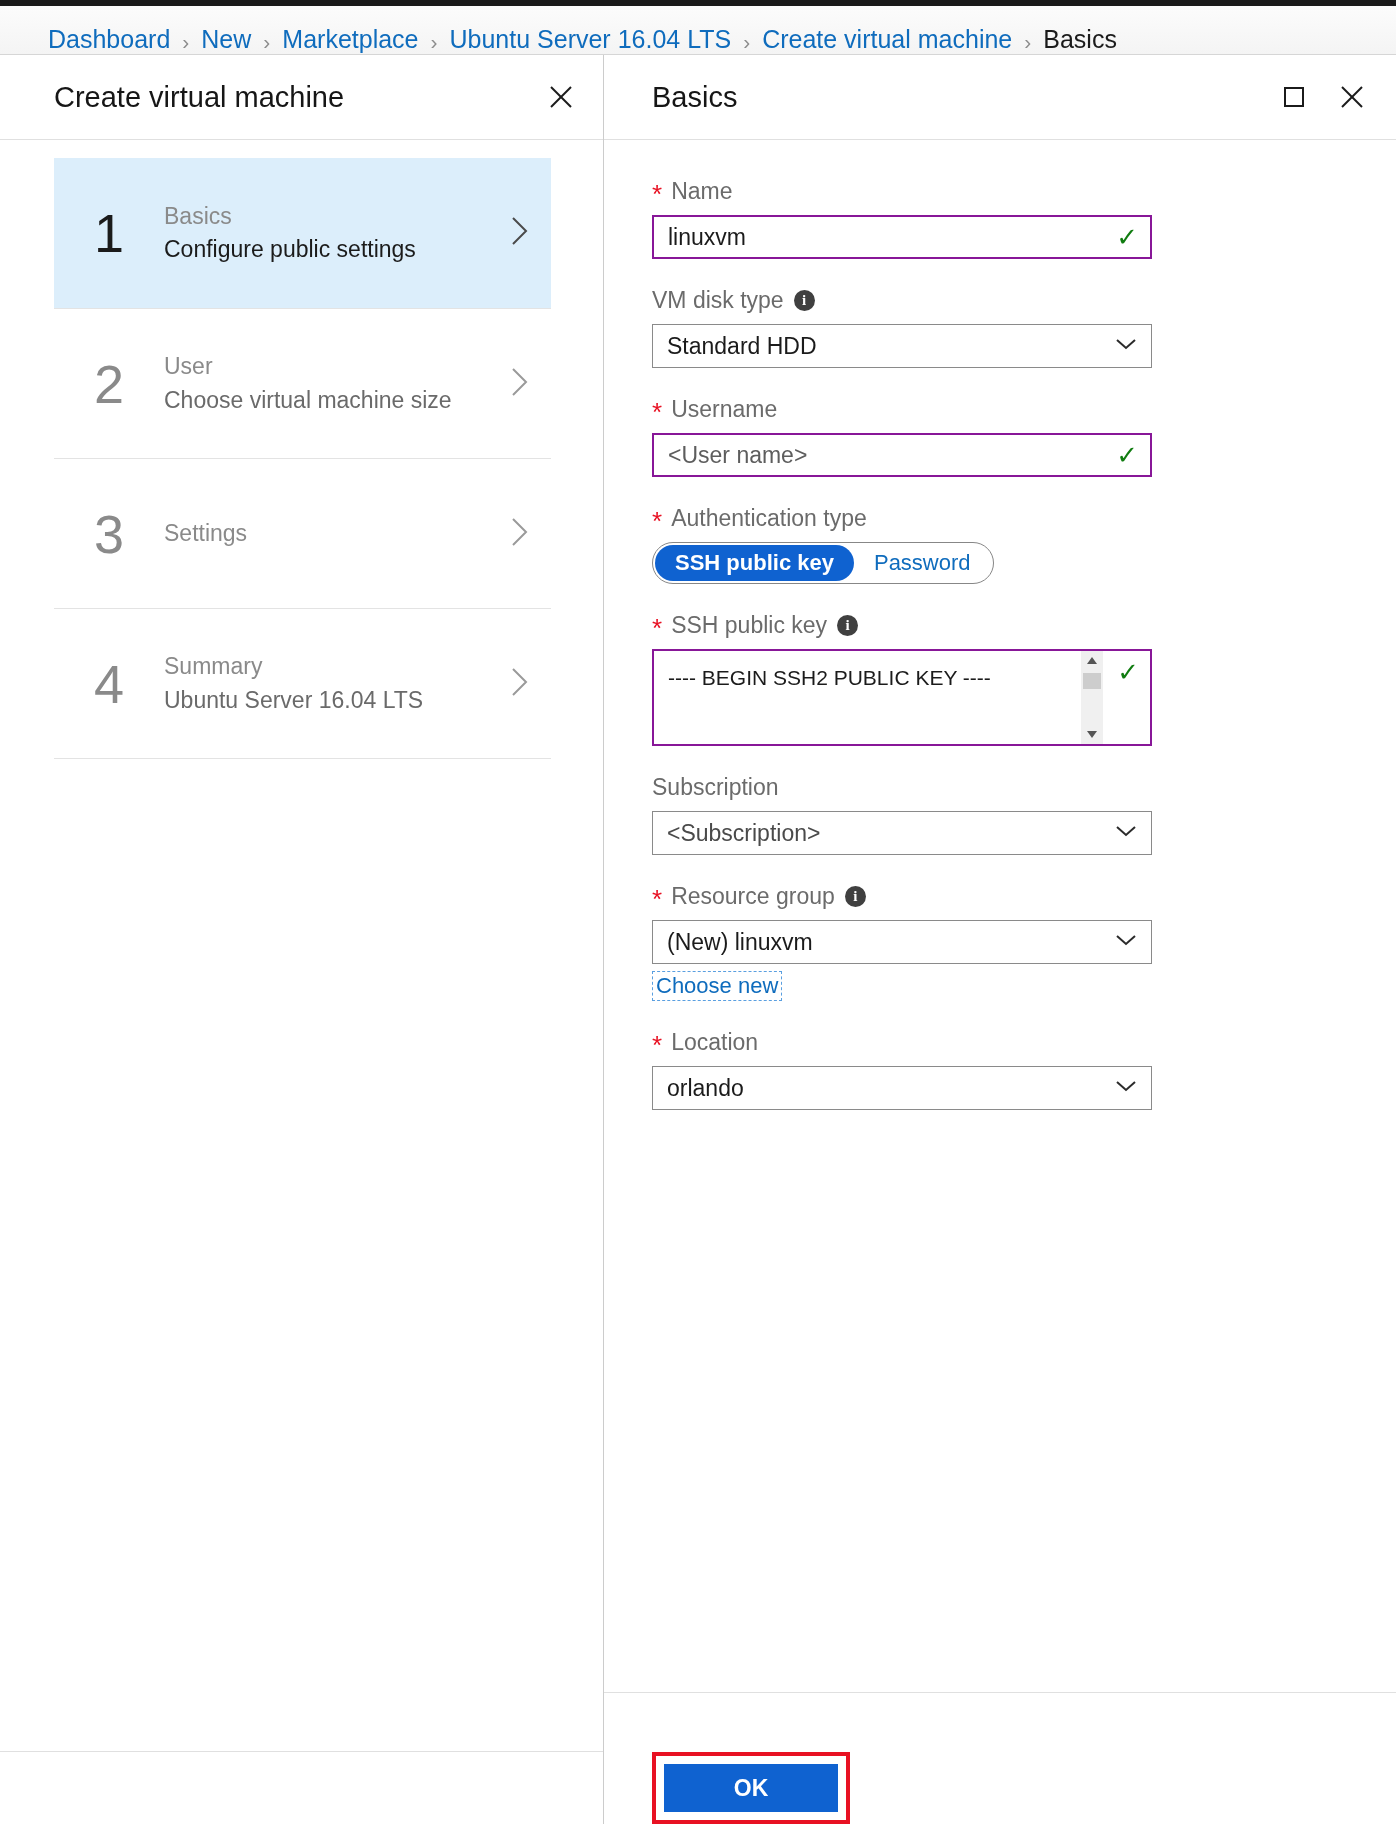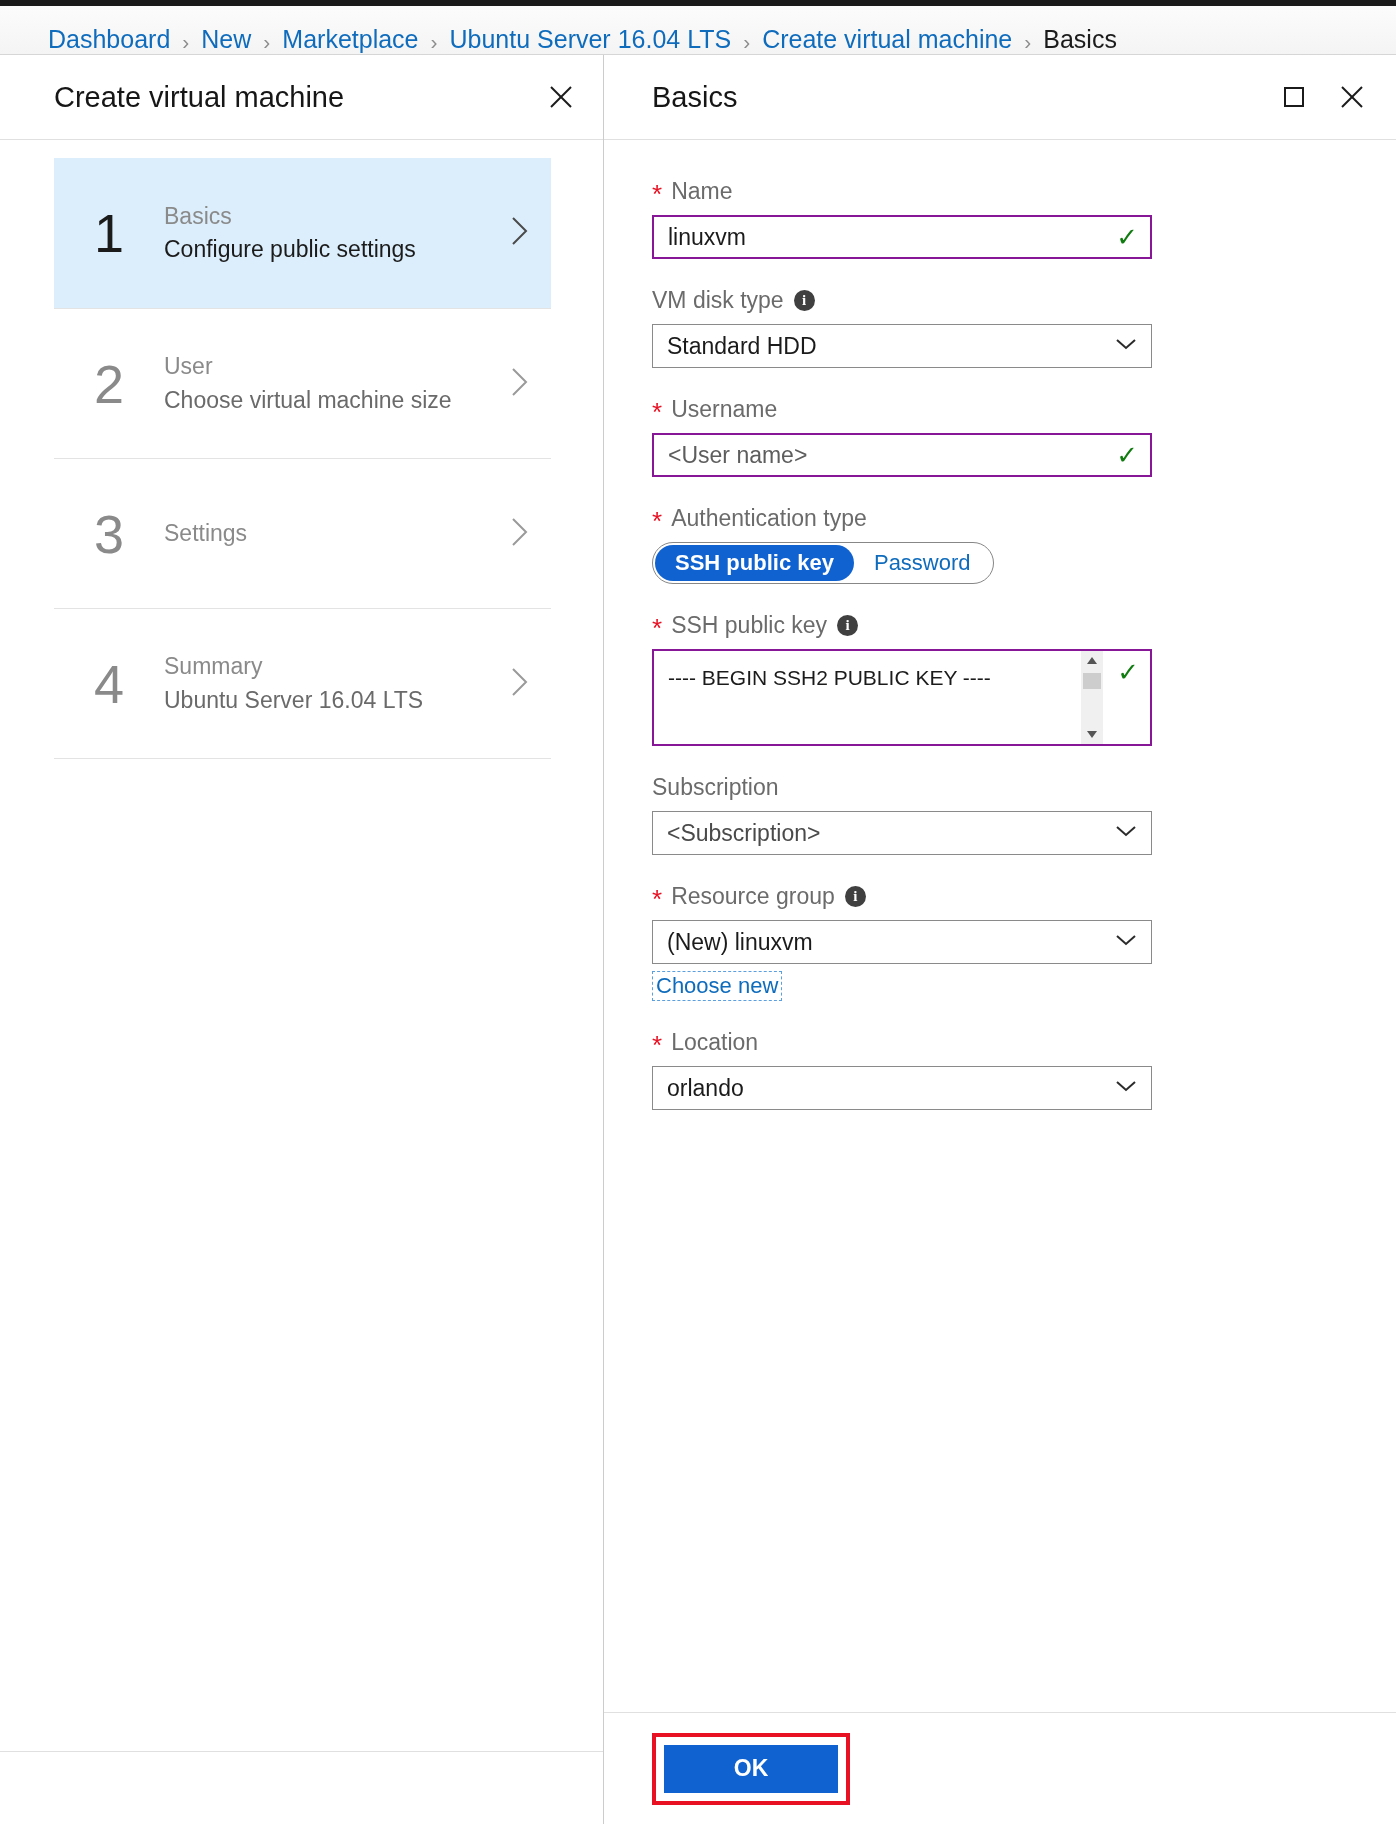--- a/index.html
+++ b/index.html
@@ -283,23 +283,23 @@
     font-size: 22px;
     color: #0f6cbd;
     border: 1px dashed #5a9fe0;
     padding: 1px 3px;
     cursor: pointer;
   }
 
   
   .right-footer {
     border-top: 1px solid #e0e0e0;
-    height: 112px;
-    display: flex;
-    align-items: center;
+    height: 132px;
+    display: flex;
+    align-items: flex-end;
     padding-left: 48px;
   }
   .ok-highlight {
     border: 4px solid #e81123;
     padding: 8px;
     display: inline-block;
     background: #ffffff;
   }
   .ok-button {
     width: 174px; height: 48px;

